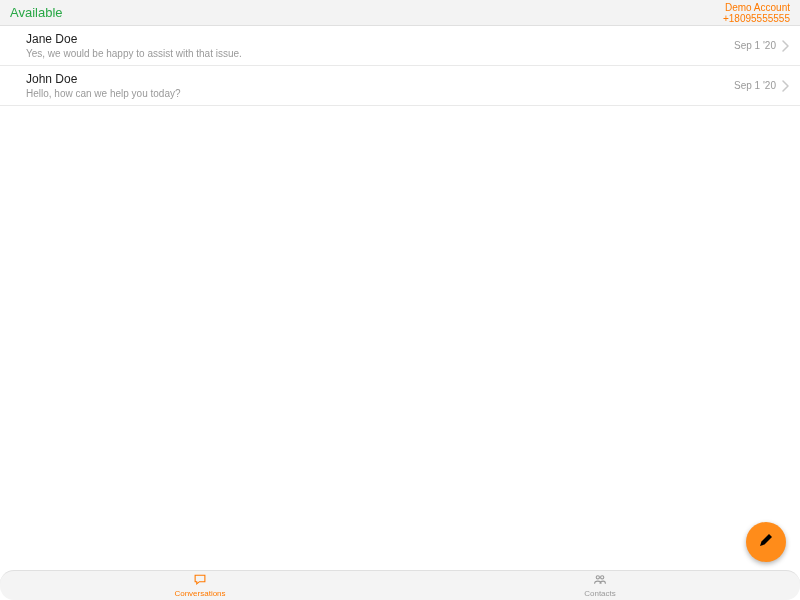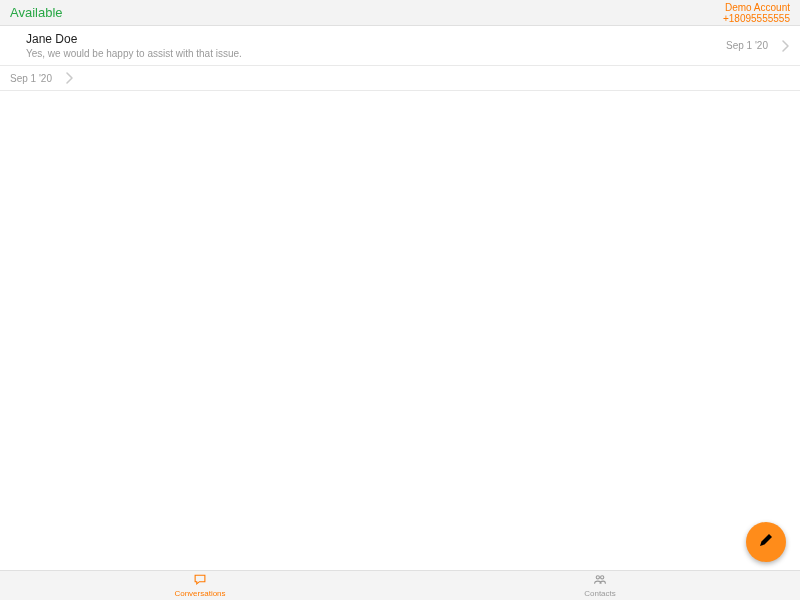--- a/index.html
+++ b/index.html
@@ -21,21 +21,21 @@
   .conversation-item {
     display: flex;
     align-items: center;
     padding: 6px 10px;
     border-bottom: 1px solid #e9e9e9;
     cursor: pointer;
   }
   .conversation-main { flex: 1; margin-left: 16px; }
   .conv-name { font-size: 12px; color: #222; }
   .conv-preview { font-size: 10px; color: #9a9a9a; margin-top: 2px; }
-  .conv-date { font-size: 10px; color: #9a9a9a; margin-right: 14px; white-space: nowrap; }
+  .conv-date { font-size: 10px; color: #9a9a9a; margin-right: 6px; white-space: nowrap; }
   .chevron { color: #c9c9c9; }
   .chevron svg { width: 8px; height: 12px; display: block; }
   .fab {
     position: absolute;
     right: 14px;
     bottom: 38px;
     width: 40px;
     height: 40px;
     border-radius: 50%;
     background: #ff8c1a;
@@ -48,20 +48,21 @@
   .fab svg { width: 18px; height: 18px; }
   .tab-bar {
     position: absolute;
     bottom: 0;
     left: 0;
     right: 0;
     height: 30px;
     background: #f4f4f4;
     border-top: 1px solid #e0e0e0;
     display: flex;
+    border-radius: 14px;
   }
   .tab {
     flex: 1;
     display: flex;
     flex-direction: column;
     align-items: center;
     justify-content: center;
     cursor: pointer;
     color: #9a9a9a;
     font-size: 8px;
@@ -87,20 +88,24 @@
       <div class="conv-preview">Yes, we would be happy to assist with that issue.</div>
     </div>
     <div class="conv-date">Sep 1 '20</div>
     <span class="chevron">
       <svg viewBox="0 0 8 12">
           <path d="M1 1 L6 6 L1 11" stroke="currentColor" stroke-width="1.5" fill="none" stroke-linecap="round" stroke-linejoin="round"></path>
         </svg>
     </span>
   </div>
   <div class="conversation-item">
+    <div class="conversation-main">
+      <div class="conv-name">John Doe</div>
+      <div class="conv-preview">Hello, how can we help you today?</div>
+    </div>
     <div class="conv-date">Sep 1 '20</div>
     <span class="chevron">
       <svg viewBox="0 0 8 12">
           <path d="M1 1 L6 6 L1 11" stroke="currentColor" stroke-width="1.5" fill="none" stroke-linecap="round" stroke-linejoin="round"></path>
         </svg>
     </span>
   </div>
 </div>
 
 <div class="fab">

